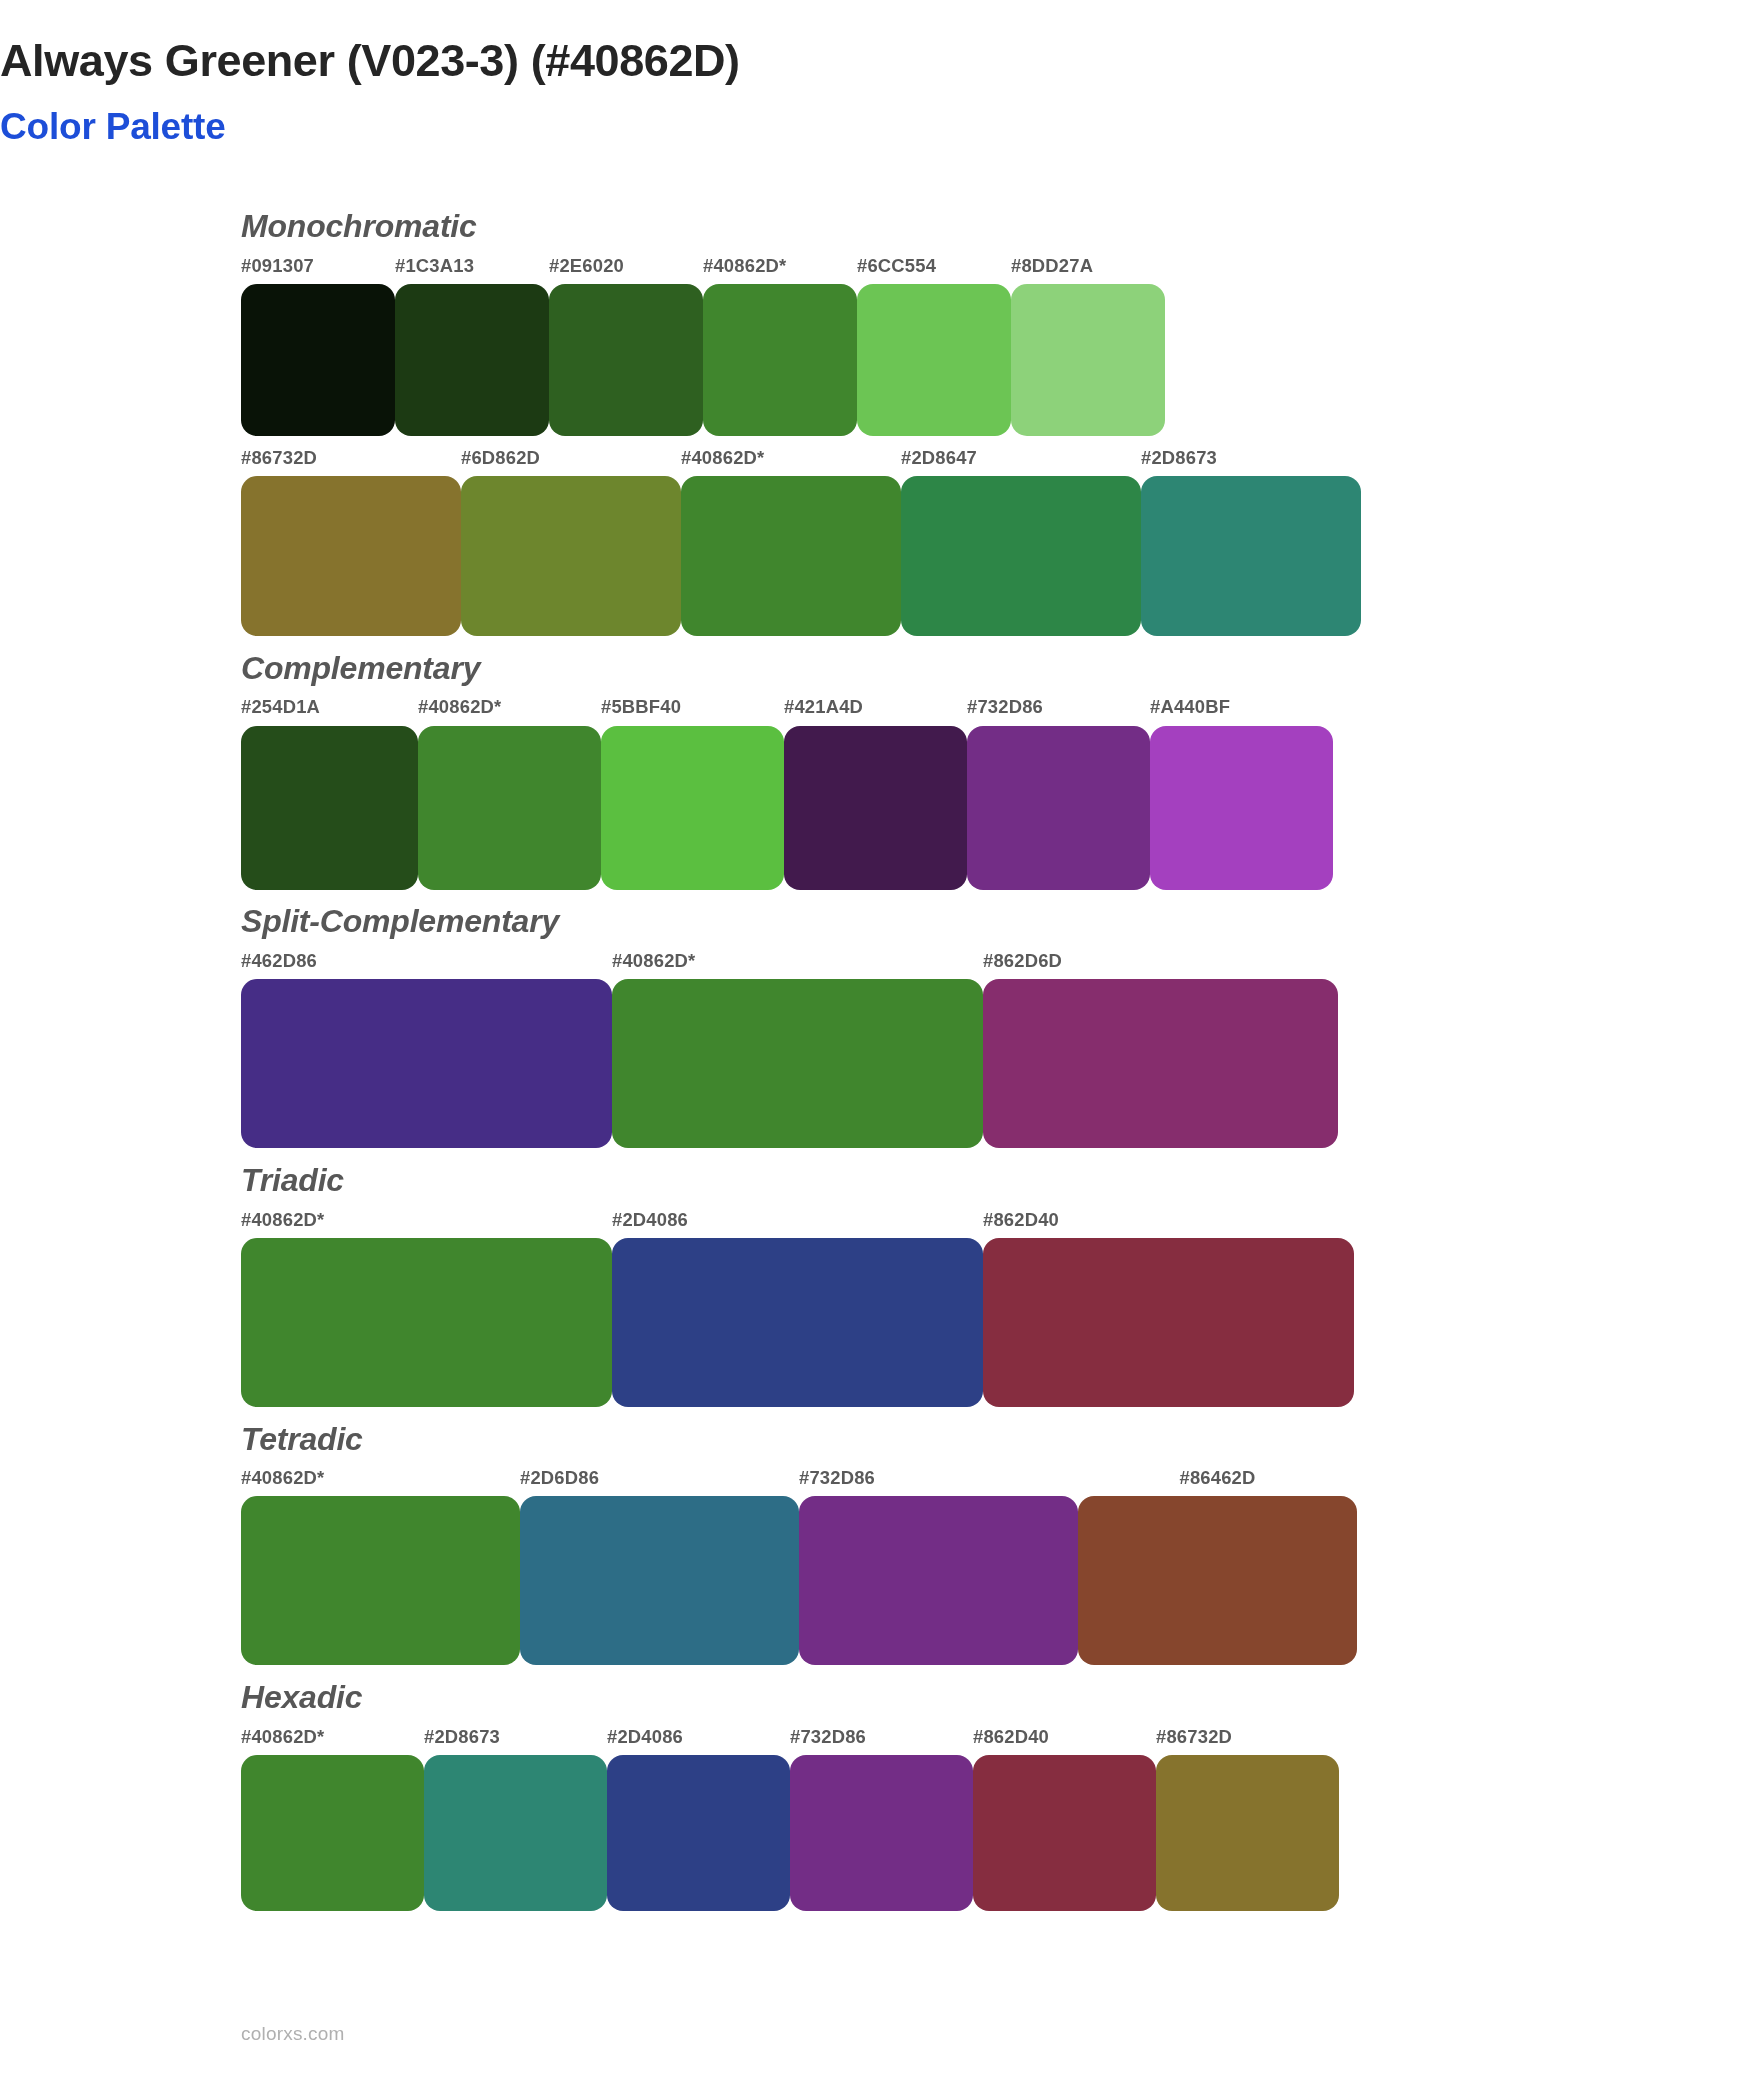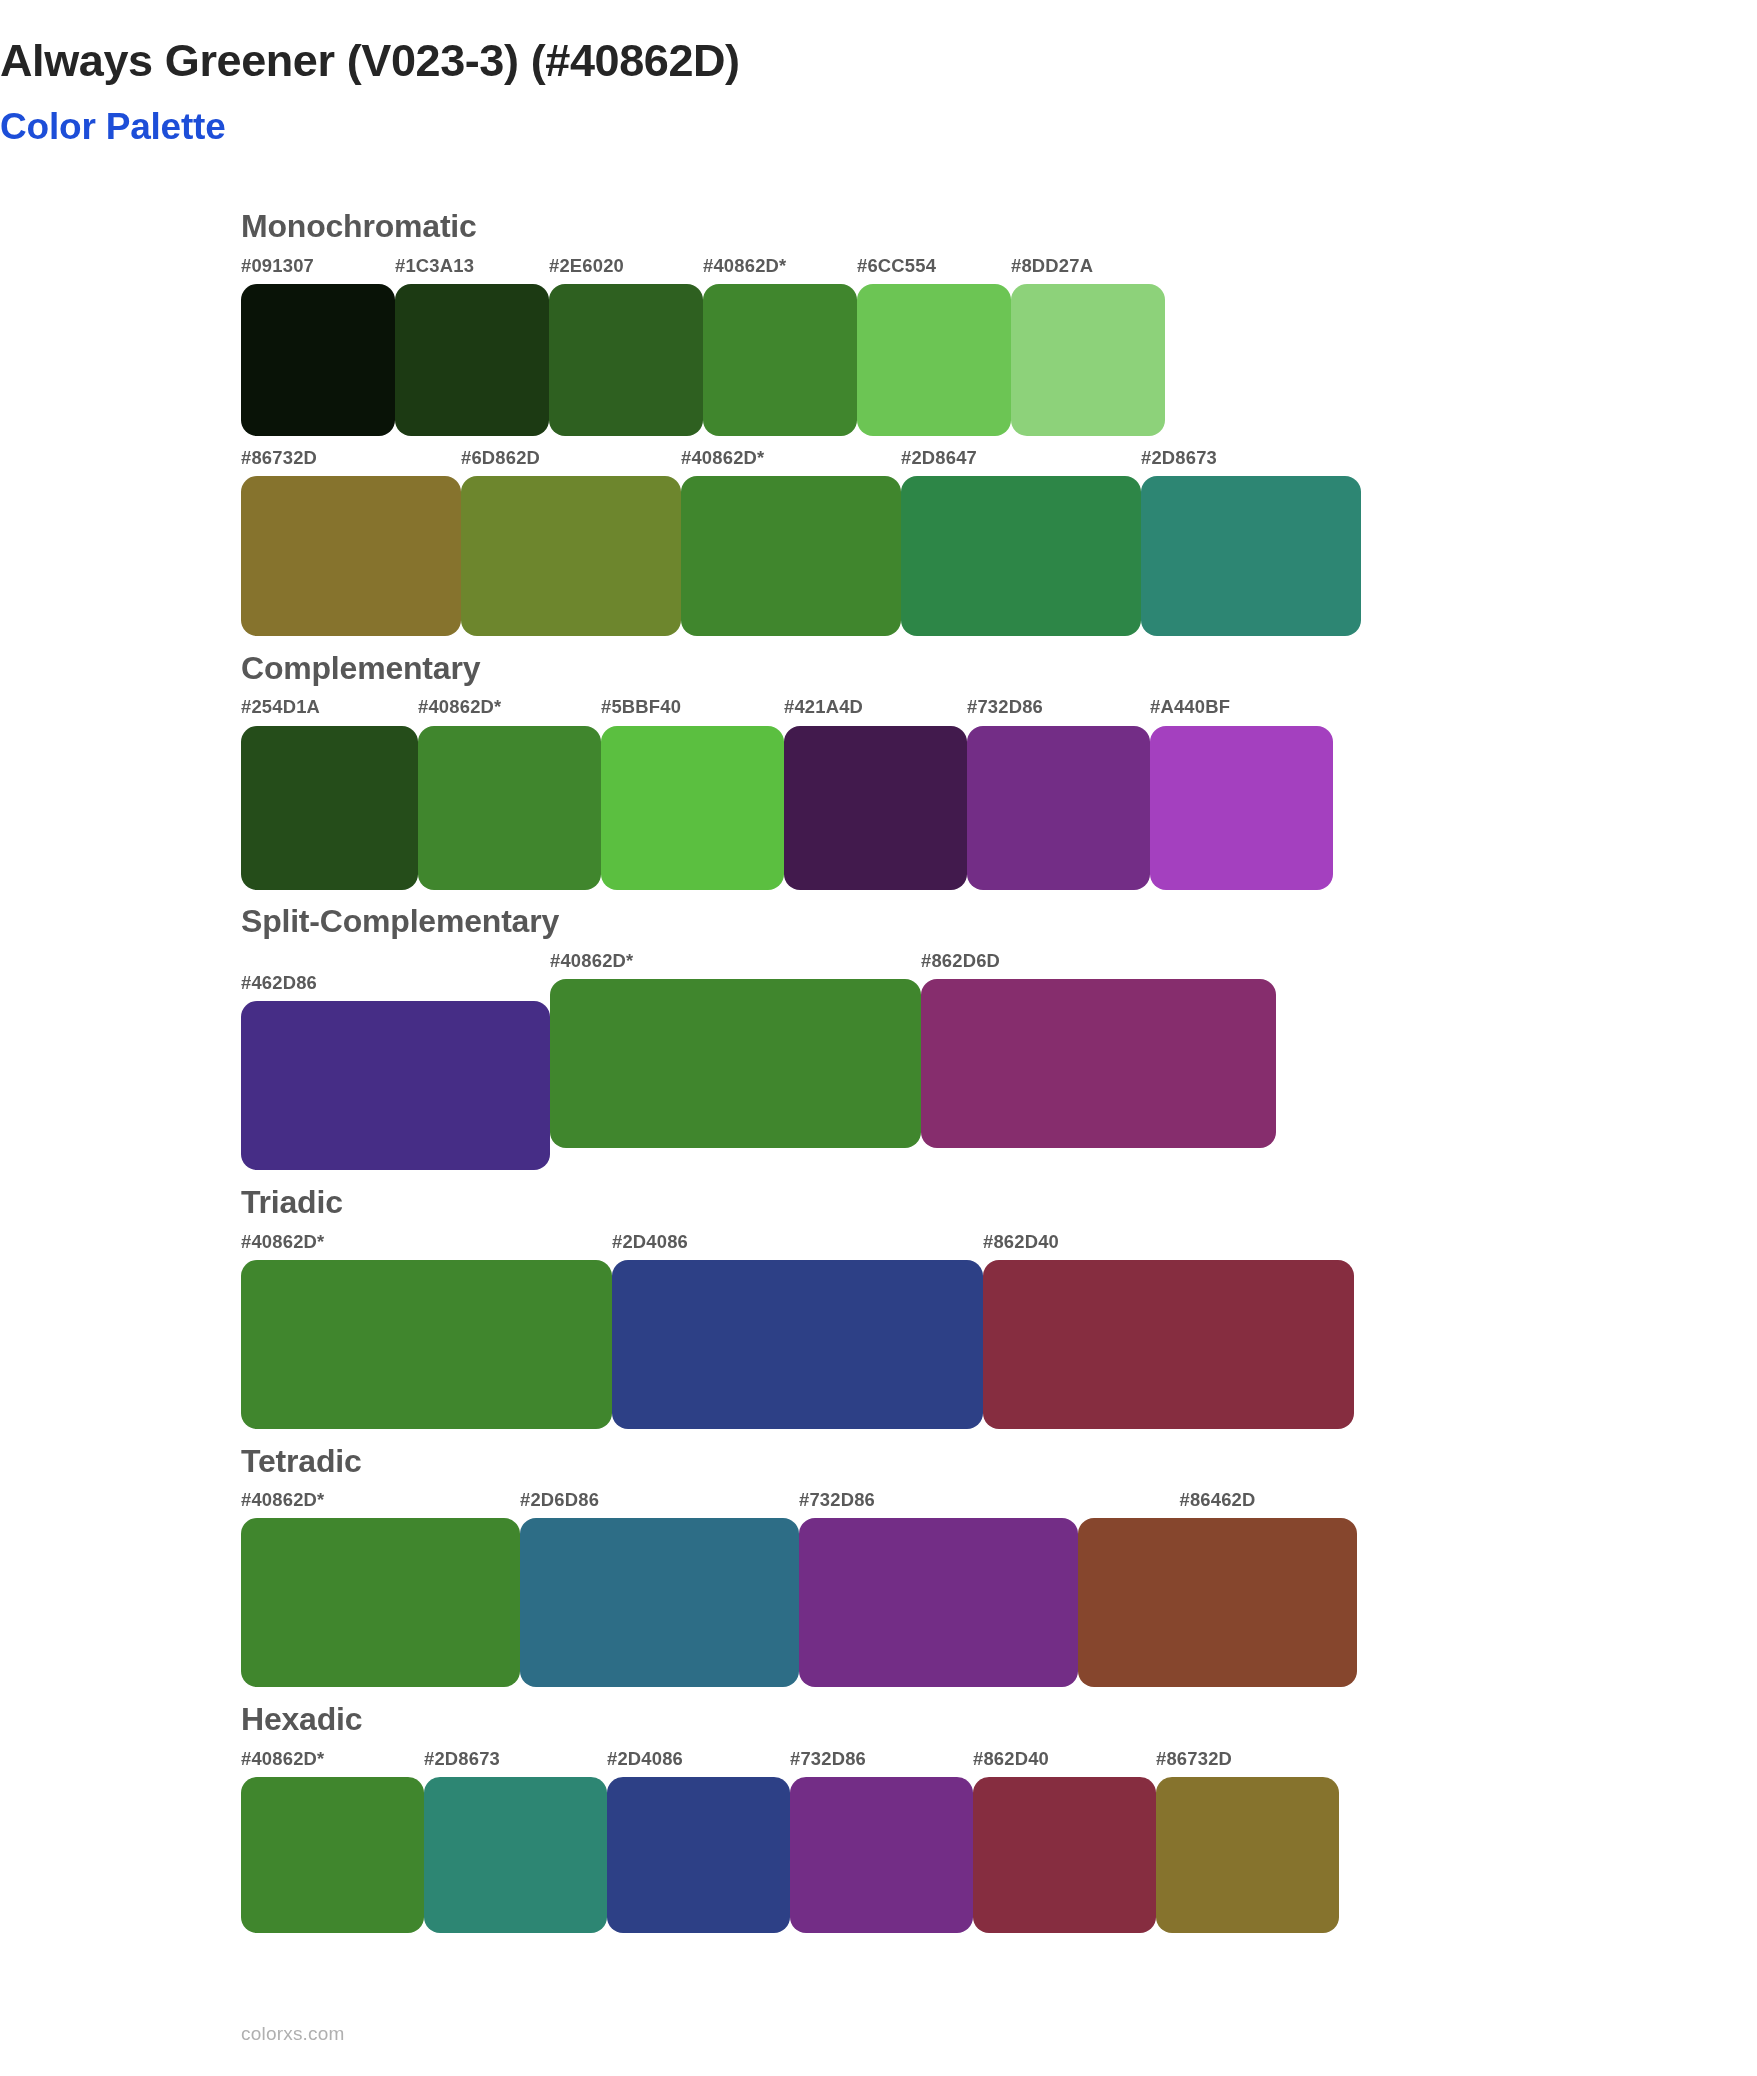--- a/index.html
+++ b/index.html
@@ -57,20 +57,21 @@
     margin-bottom: 12.8px;
   }
 
   .section-title {
     font-size: 32px;
     font-weight: 700;
     color: #575757;
     letter-spacing: -0.2px;
     line-height: 1.2;
     margin-bottom: 11.2px;
+    font-style: italic;
   }
 
   .swatch-row {
     display: flex;
     align-items: flex-start;
   }
 
   .swatch {
     position: relative;
   }
@@ -199,21 +200,21 @@
           </div>
           <div class="swatch" style="width: 183px;">
             <div class="swatch-label">#A440BF</div>
             <div class="swatch-chip" style="background: rgb(164, 64, 191);"></div>
           </div>
         </div>
       </div>
       <div class="section">
         <div class="section-title">Split-Complementary</div>
         <div class="swatch-row row-split-complementary">
-          <div class="swatch" style="width: 309px; margin-top: 22px;">
+          <div class="swatch" style="width: 371px;">
             <div class="swatch-label">#462D86</div>
             <div class="swatch-chip" style="background: rgb(70, 45, 134);"></div>
           </div>
           <div class="swatch" style="width: 371px;">
             <div class="swatch-label">#40862D*</div>
             <div class="swatch-chip" style="background: rgb(64, 134, 45);"></div>
           </div>
           <div class="swatch" style="width: 355px;">
             <div class="swatch-label">#862D6D</div>
             <div class="swatch-chip" style="background: rgb(134, 45, 109);"></div>

